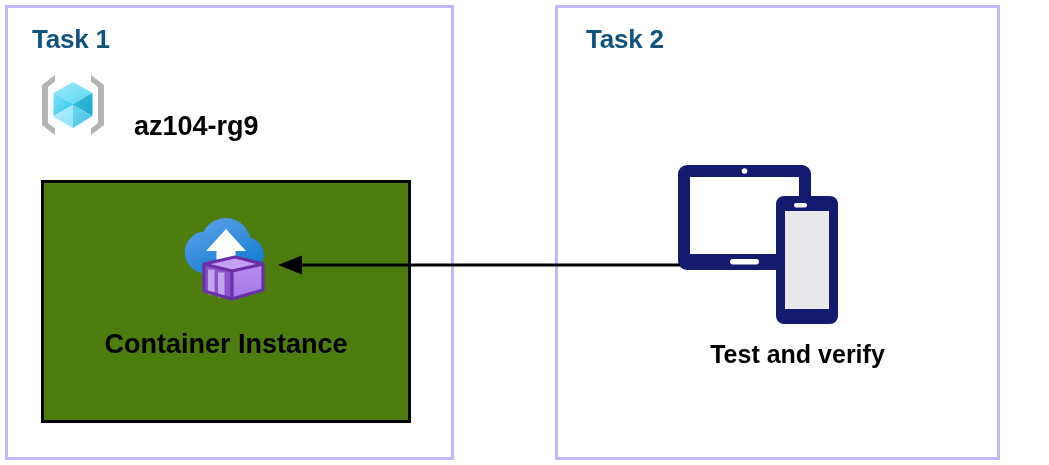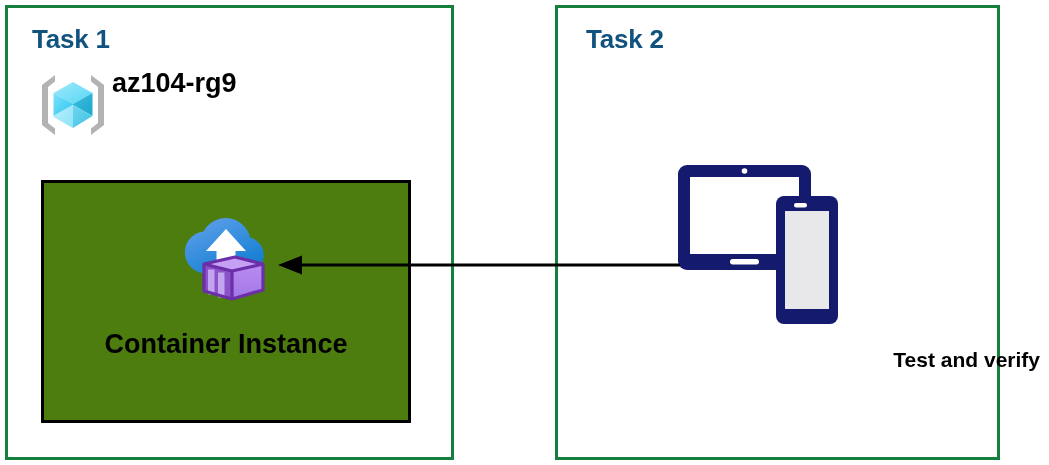--- a/index.html
+++ b/index.html
@@ -15,21 +15,21 @@
     width: 1049px;
     height: 465px;
     background: #ffffff;
     overflow: hidden;
   }
 
   
   .panel {
     position: absolute;
     box-sizing: border-box;
-    border: 3px solid #15803d;
+    border: 3px solid #c4b5fd;
     background: #ffffff;
   }
   #panel-task1 { left: 5px;   top: 5px; width: 449px; height: 455px; }
   #panel-task2 { left: 555px; top: 5px; width: 445px; height: 455px; }
 
   .panel-title {
     position: absolute;
     font-size: 26px;
     font-weight: bold;
     color: #11537f;
@@ -38,22 +38,22 @@
   }
   #panel-task1 .panel-title { left: 24px; top: 16px; }
   #panel-task2 .panel-title { left: 28px; top: 16px; }
 
   
   #resource-group-row {
     position: absolute;
     left: 28px;
     top: 60px;
     display: flex;
-    align-items: flex-start;
-    gap: 2px;
+    align-items: flex-end;
+    gap: 24px;
   }
   #resource-group-icon { width: 74px; height: 74px; display: block; }
   #resource-group-name {
     font-size: 27px;
     font-weight: bold;
     color: #000000;
     white-space: nowrap;
   }
 
   
@@ -89,24 +89,24 @@
     position: absolute;
     left: 672px;
     top: 155px;
     width: 200px;
     height: 180px;
     display: block;
   }
   #test-verify-label {
     position: absolute;
     left: 555px;
-    top: 348px;
+    top: 340px;
     width: 485px;
-    text-align: right;
-    font-size: 21px;
+    text-align: center;
+    font-size: 25px;
     font-weight: bold;
     color: #000000;
   }
 
   
   #connector-arrow {
     position: absolute;
     left: 270px;
     top: 248px;
     width: 412px;

